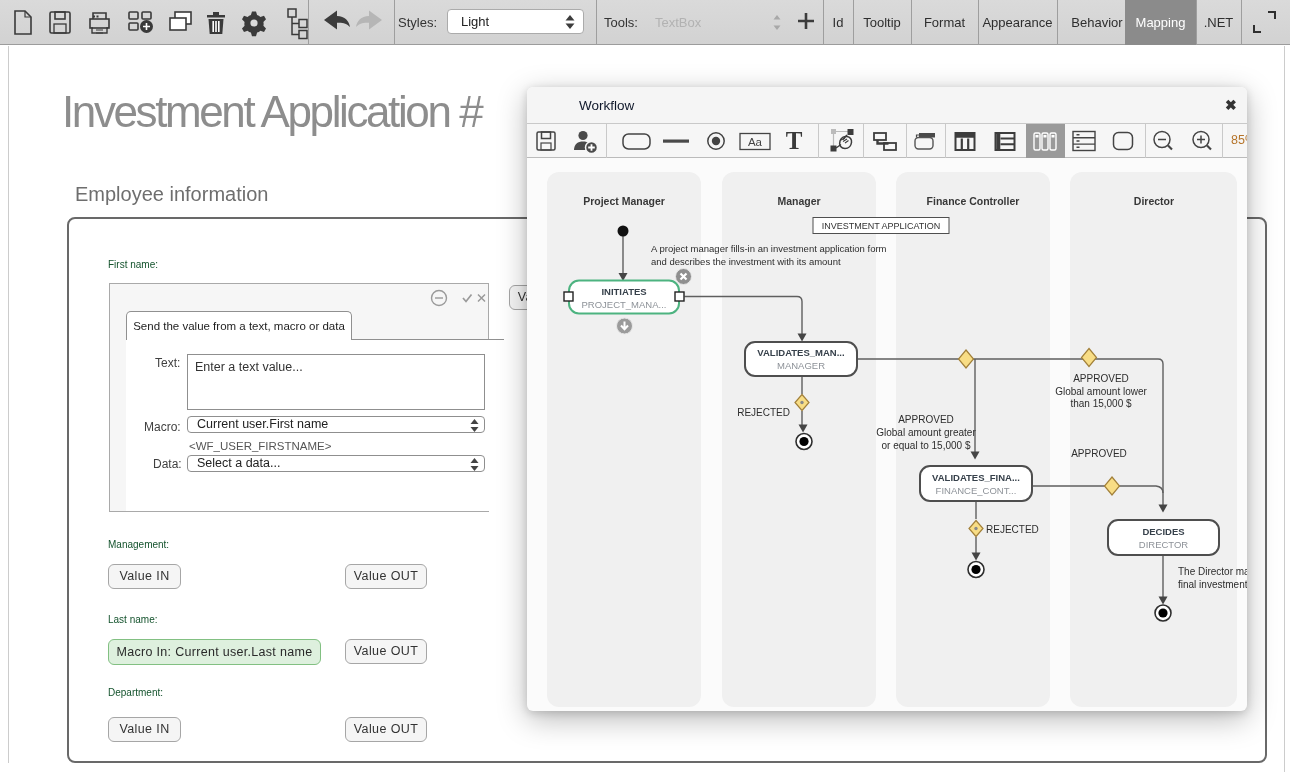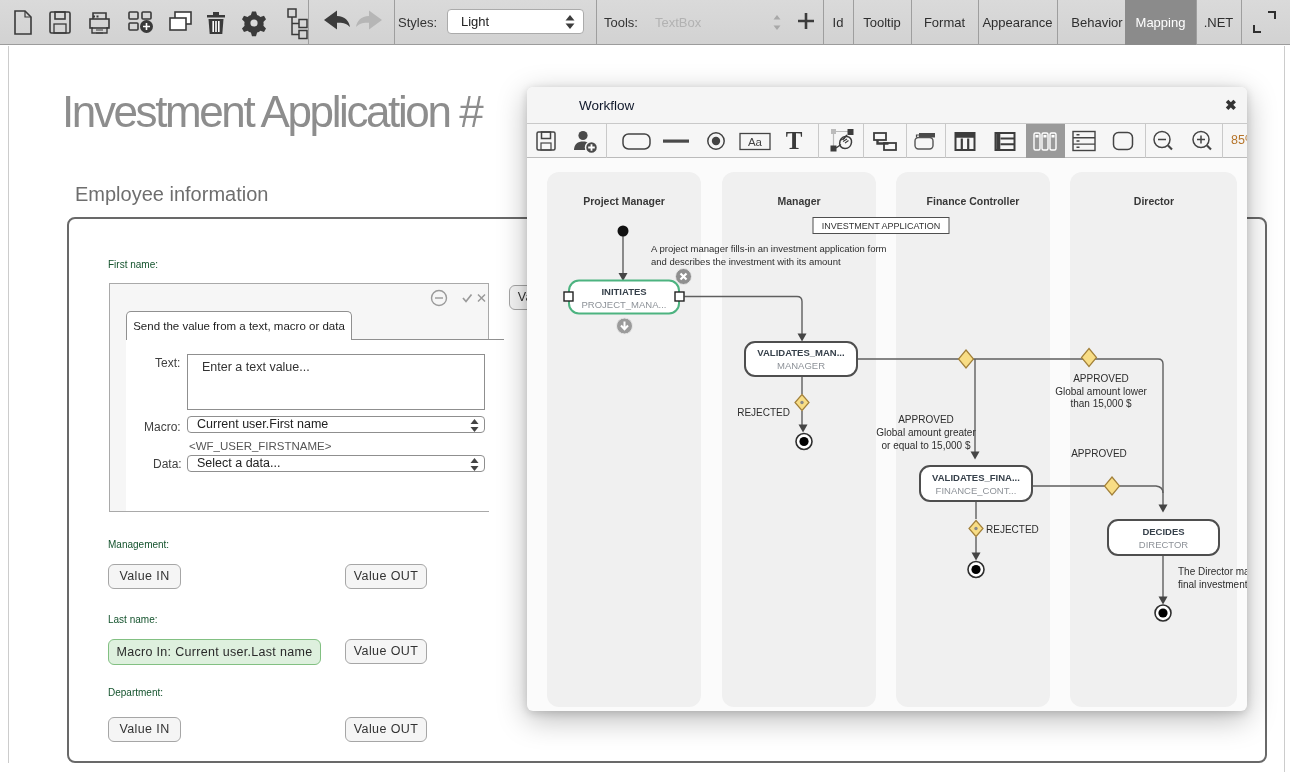--- a/index.html
+++ b/index.html
@@ -37,21 +37,21 @@
 
 #mpanel { position:absolute; left:109px; top:283px; width:380px; height:229px;
   background:#f6f6f6; border:1px solid #a9a9a9; }
 #mtab { position:absolute; left:4px; top:27px; width:226px; height:29px; background:#fff;
   border:1px solid #909090; border-bottom:none; border-radius:5px 5px 0 0; z-index:2;
   font-size:11.5px; color:#1e1e1e; text-align:center; line-height:29px; white-space:nowrap;margin-left:12px; }
 #mbody { position:absolute; left:16px; top:55px; width:378px; height:172px; background:#fff;
   border-top:1px solid #909090; }
 .mlbl { position:absolute; font-size:12px; color:#3f3f3f; }
 #mtext { position:absolute; left:61px; top:14px; width:298px; height:56px;
-  border:1px solid #8f8f8f; background:#fff; font-size:12.5px; color:#333; padding:5px 14px; }
+  border:1px solid #8f8f8f; background:#fff; font-size:12.5px; color:#333; padding:5px 7px; }
 .msel { position:absolute; left:61px; top:0; width:298px; height:17px; background:#fff;
   border:1px solid #8f8f8f; border-radius:4px; font-size:12.5px; color:#222;
   line-height:15px; padding-left:9px; }
 .stepper { position:absolute; right:5px; top:2px; }
 
 
 #dialog { position:absolute; left:527px; top:87px; width:720px; height:624px;
   background:#fbfbfb; border-radius:6px; box-shadow:0 8px 30px rgba(0,0,0,0.28), 0 2px 8px rgba(0,0,0,0.15);
   overflow:hidden; }
 #dheader { position:absolute; left:0; top:0; width:720px; height:37px;

